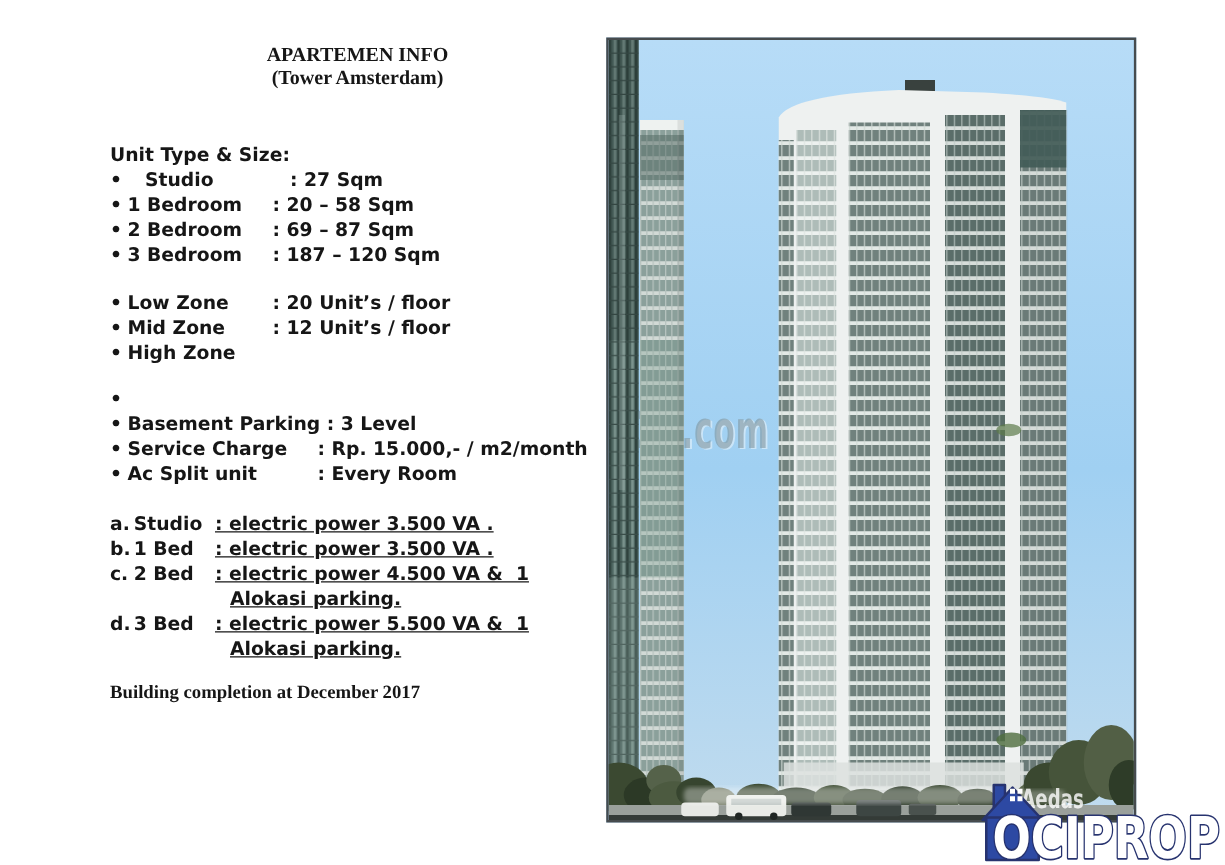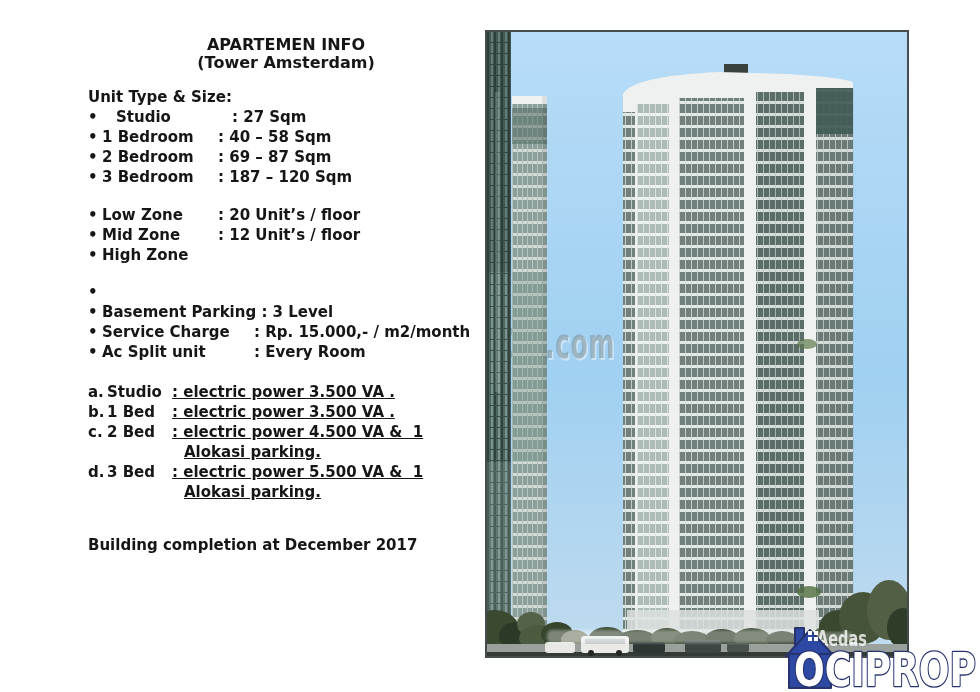--- a/index.html
+++ b/index.html
@@ -2,27 +2,27 @@
 <html><head>
 <meta charset="utf-8">
 <style>
   html,body{margin:0;padding:0;background:#ffffff;}
   .page{position:relative;width:980px;height:692px;background:#ffffff;overflow:hidden;
         font-family:"DejaVu Sans","Liberation Sans",sans-serif;color:#161616;}
 
   
   .info-panel{position:absolute;left:88px;top:36px;width:396px;font-weight:bold;
               font-size:15px;line-height:20px;}
-  .title-block{text-align:center;font-size:16px;line-height:18px;}
+  .title-block{text-align:center;font-size:16px;line-height:18px;font-family:Liberation Serif, serif;}
   .heading{margin:0;}
-  .sec-unit-type{margin-top:15px;}
+  .sec-unit-type{margin-top:42px;}
   .sec-unit-floor{margin-top:18px;}
   .sec-facilities{margin-top:17px;}
   .sec-electric{margin-top:20px;}
-  .completion{margin-top:33px;}
+  .completion{margin-top:15px;font-family:Liberation Serif, serif;}
   .row{display:flex;align-items:flex-start;}
   .bullet{width:14px;flex:none;}
   .ut-label{min-width:116px;flex:none;}
   .fac-label{min-width:152px;flex:none;}
   .el-prefix{width:19px;flex:none;}
   .el-label{min-width:65px;flex:none;}
   .el-value{white-space:pre-wrap;padding-left:12px;text-indent:-12px;text-decoration:underline;}
 
   
   .image-box{position:absolute;left:485px;top:30px;width:424px;height:628px;
@@ -52,21 +52,21 @@
     <div class="sec-unit-type">
       <div class="heading">Unit Type &amp; Size:</div>
       <div class="row">
         <span class="bullet">•</span>
         <span class="ut-label" style="padding-left:14px;">Studio</span>
         <span>: 27 Sqm</span>
       </div>
       <div class="row">
         <span class="bullet">•</span>
         <span class="ut-label">1 Bedroom</span>
-        <span>: 40 – 58 Sqm</span>
+        <span>: 20 – 58 Sqm</span>
       </div>
       <div class="row">
         <span class="bullet">•</span>
         <span class="ut-label">2 Bedroom</span>
         <span>: 69 – 87 Sqm</span>
       </div>
       <div class="row">
         <span class="bullet">•</span>
         <span class="ut-label">3 Bedroom</span>
         <span>: 187 – 120 Sqm</span>

